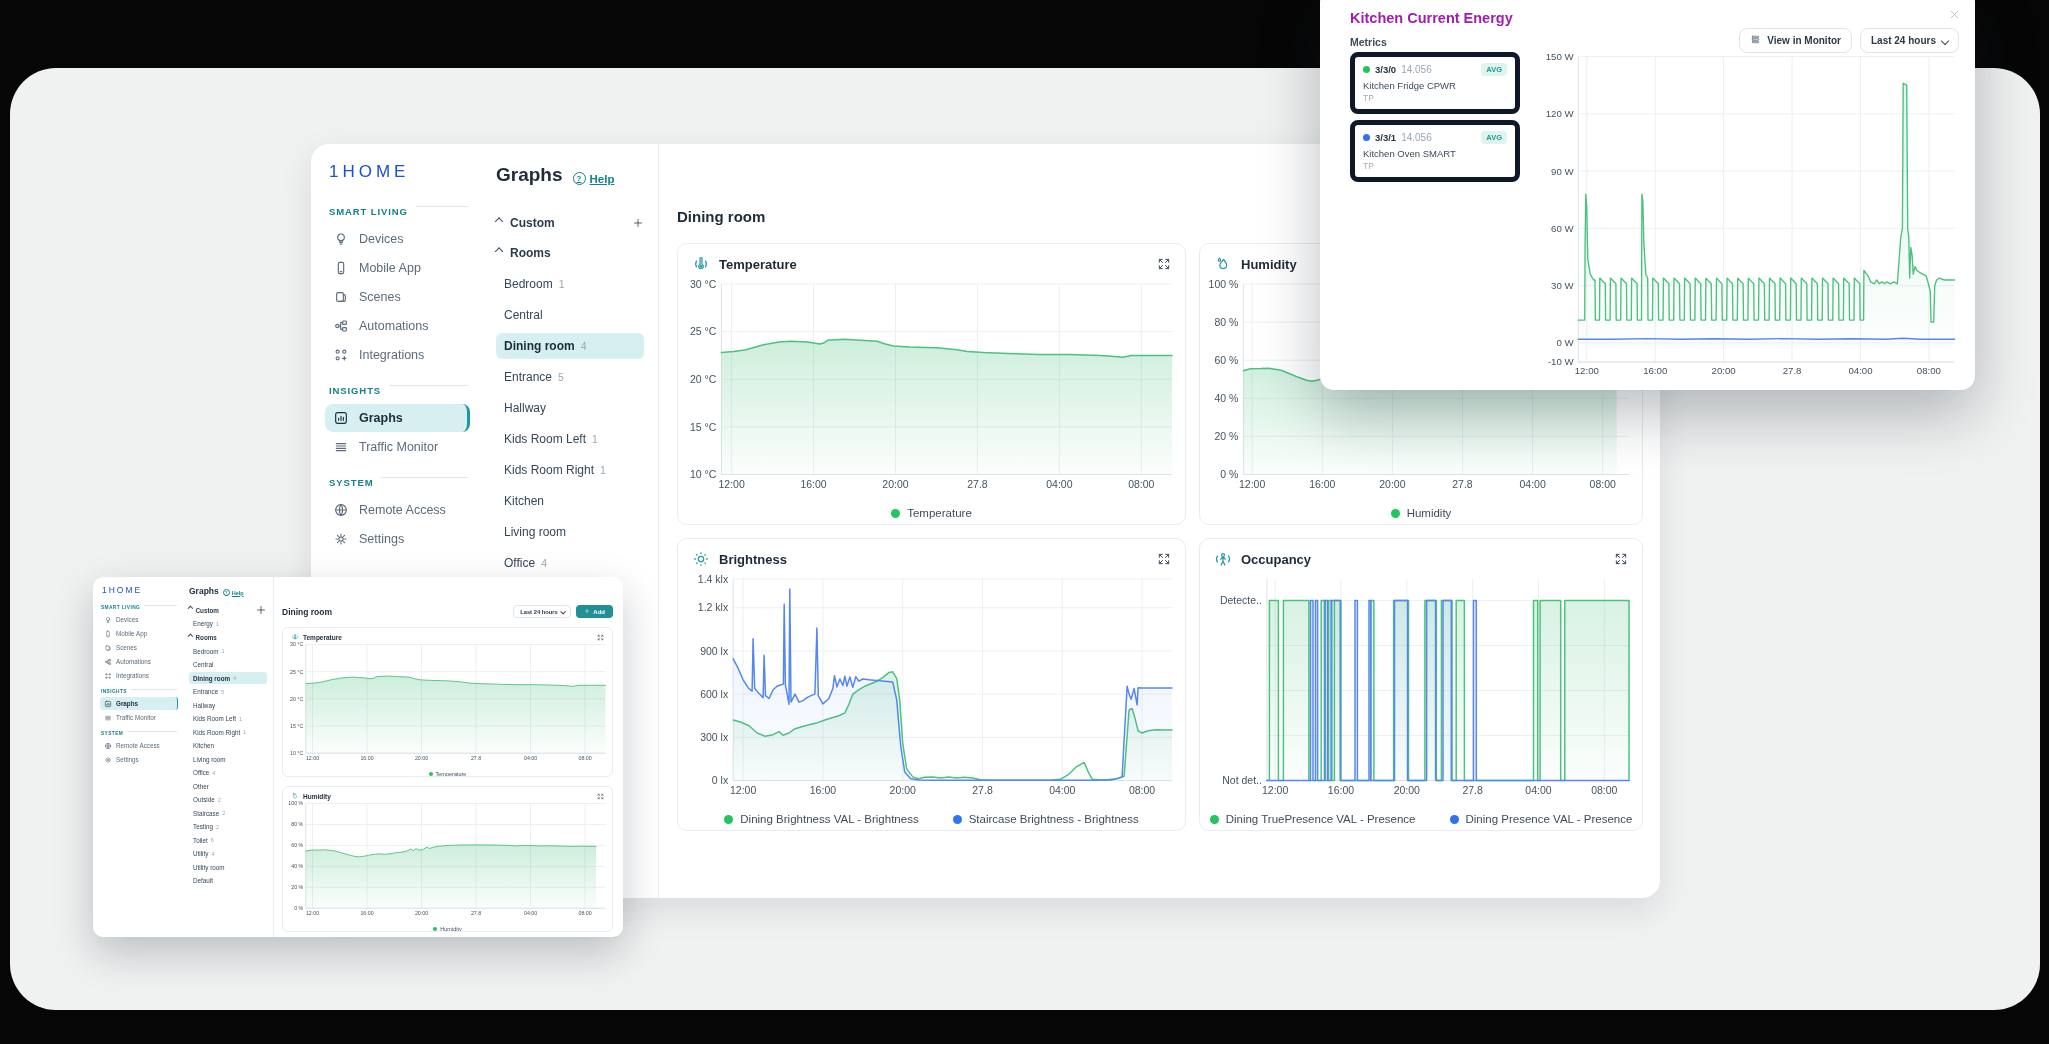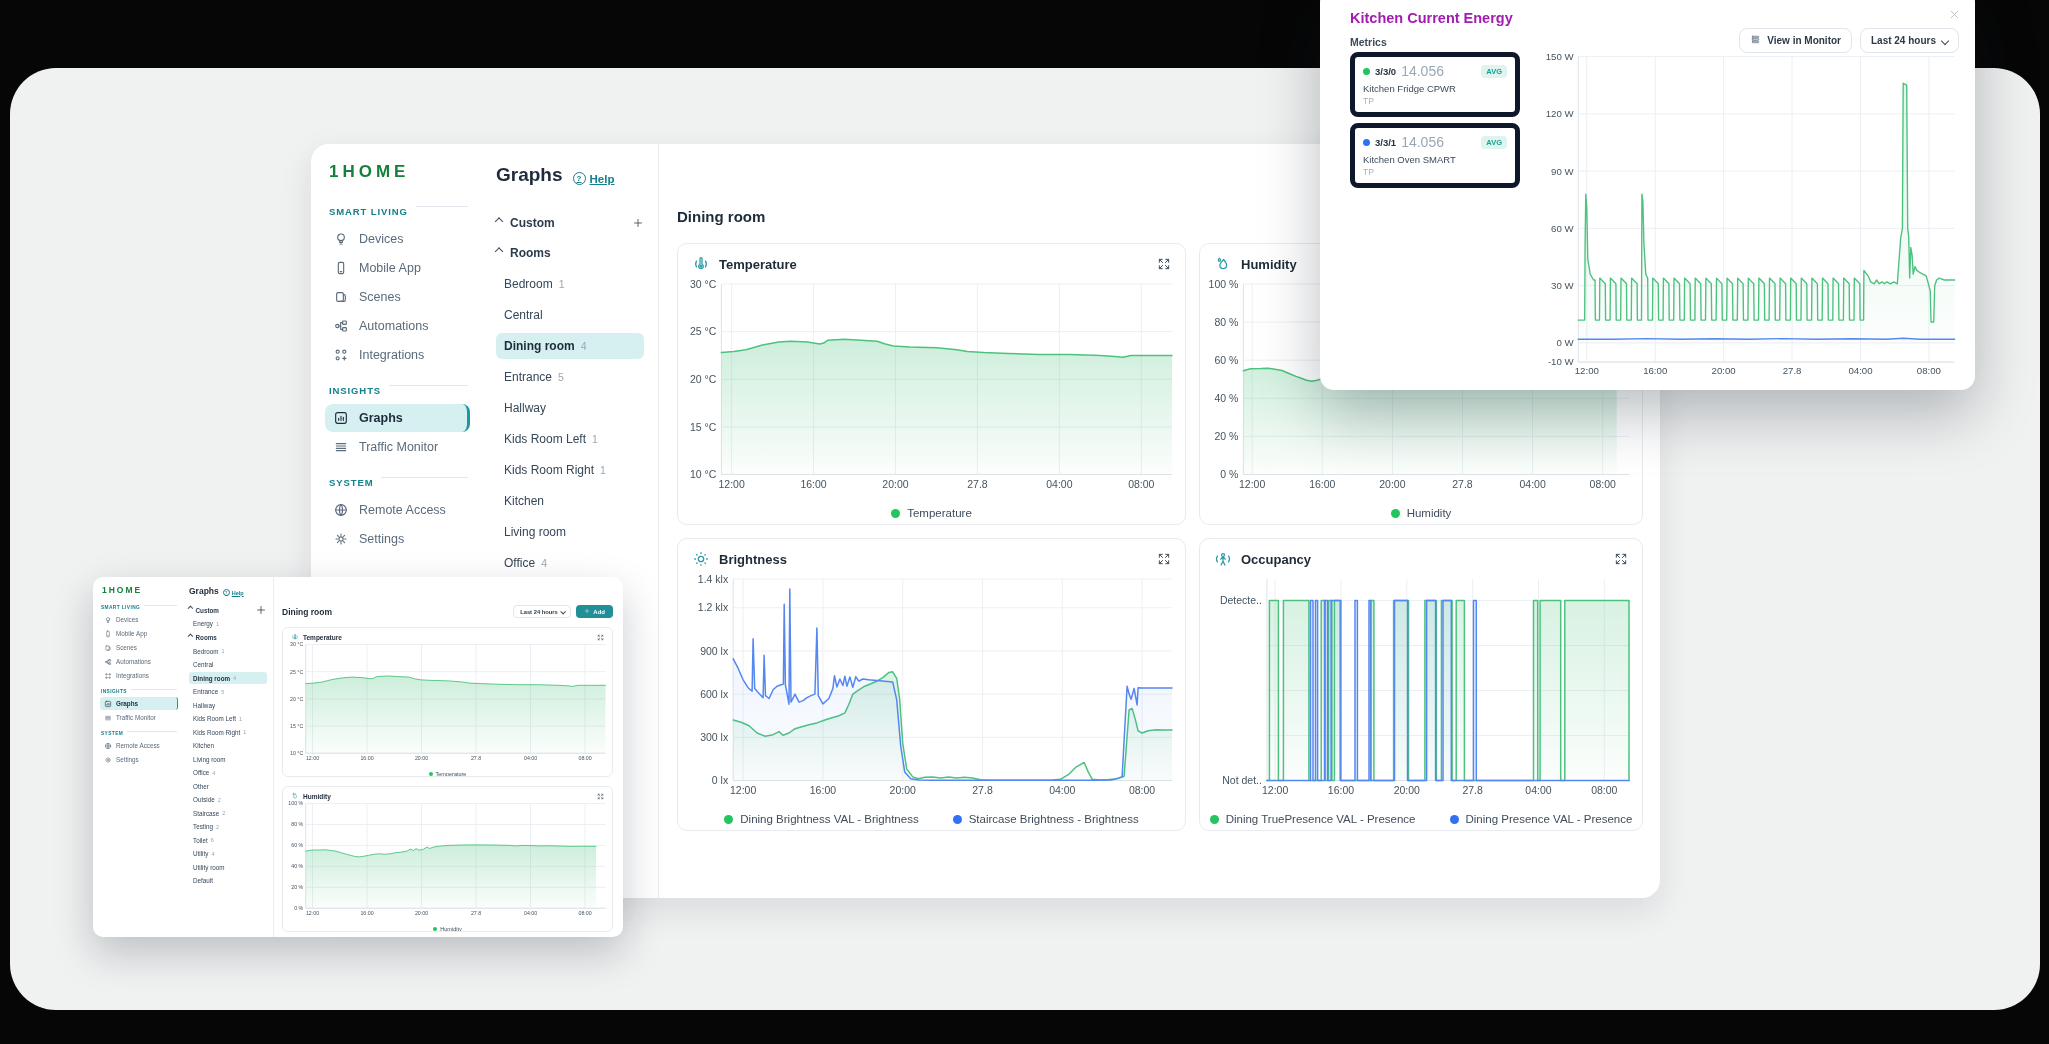--- a/index.html
+++ b/index.html
@@ -3,21 +3,21 @@
 <meta charset="utf-8">
 <style>
   html,body{margin:0;padding:0;background:#060606;width:2049px;height:1044px;overflow:hidden;
     font-family:"Liberation Sans",sans-serif;-webkit-font-smoothing:antialiased;}
   .backdrop{position:absolute;left:10px;top:68px;width:2030px;height:942px;background:#f0f1f1;border-radius:46px;}
   .window{position:absolute;background:#fff;box-shadow:0 12px 34px rgba(15,30,45,.10);}
   
   .main-window{left:311px;top:144px;width:1349px;height:754px;border-radius:18px;display:grid;
     grid-template-columns:169px 178px 1fr;overflow:hidden;}
   .sidebar{padding:16px 10px 0 14px;}
-  .logo{font-size:17px;font-weight:700;letter-spacing:4px;color:#15803d;margin:2px 0 24px 4px;}
+  .logo{font-size:17px;font-weight:400;letter-spacing:4px;color:#1d4ed8;margin:2px 0 24px 4px;}
   .nav-sec{display:flex;align-items:flex-start;gap:8px;margin:16px 2px 8px 4px;}
   .nav-sec span{font-size:9.5px;font-weight:700;letter-spacing:.9px;color:#12818b;white-space:nowrap;}
   .nav-sec i{flex:1;height:1px;background:#e1e7ec;}
   .nav-item{display:flex;align-items:center;gap:10px;height:28px;padding:0 8px;border-radius:8px;
     color:#5b6b7b;font-size:12.5px;cursor:pointer;margin-bottom:1px;}
   .nav-item.active{background:#d6f0f2;color:#1d2b3a;font-weight:700;border-right:3px solid #1d97a1;}
   .ic{fill:none;stroke:currentColor;stroke-width:1.7;stroke-linecap:round;stroke-linejoin:round;flex:none;}
   
   .rooms{padding:20px 14px 0 16px;position:relative;}
   .rooms-title-row{display:flex;align-items:baseline;gap:10px;margin-bottom:24px;}
@@ -54,21 +54,21 @@
   .overlay{position:absolute;left:1320px;top:-12px;width:655px;height:402px;background:#fff;border-radius:14px;
     box-shadow:0 24px 60px rgba(10,25,35,.28);padding:0;}
   .overlay .close{position:absolute;top:20px;right:14px;color:#b7c0c9;cursor:pointer;display:flex;}
   .overlay h3{position:absolute;left:30px;top:22px;margin:0;font-size:14.5px;color:#a21caf;}
   .metrics-label{position:absolute;left:30px;top:48px;font-size:10.5px;font-weight:700;color:#3c4a59;}
   .metrics{position:absolute;left:30px;top:64px;width:170px;display:flex;flex-direction:column;gap:6px;}
   .metric-card{border:5px solid #0f172a;border-radius:8px;padding:6px 8px;cursor:pointer;background:#fff;}
   .metric-top{display:flex;align-items:center;gap:5px;}
   .mdot{width:7px;height:7px;border-radius:50%;}
   .mid{font-size:9.5px;font-weight:700;color:#24313f;}
-  .mval{font-size:14px;color:#9aa7b4;}
+  .mval{font-size:10px;color:#9aa7b4;}
   .mbadge{margin-left:auto;background:#dff3ef;color:#17a093;font-size:7.5px;font-weight:700;
     border-radius:4px;padding:2px 5px;}
   .mname{font-size:9.5px;color:#3c4a59;margin-top:4px;}
   .msub{font-size:8.5px;color:#a3aeb9;margin-top:2px;}
   .overlay-controls{position:absolute;right:16px;top:40px;display:flex;gap:8px;}
   .btn-outline{display:inline-flex;align-items:center;gap:6px;border:1px solid #dfe5ea;border-radius:8px;
     background:#fff;padding:5px 10px;font-size:10px;font-weight:700;color:#2c3947;cursor:pointer;
     font-family:"Liberation Sans",sans-serif;}
   .btn-outline .ic{color:#5b6b7b;}
   .energy-chart{position:absolute;left:222px;top:64px;right:14px;bottom:10px;}

